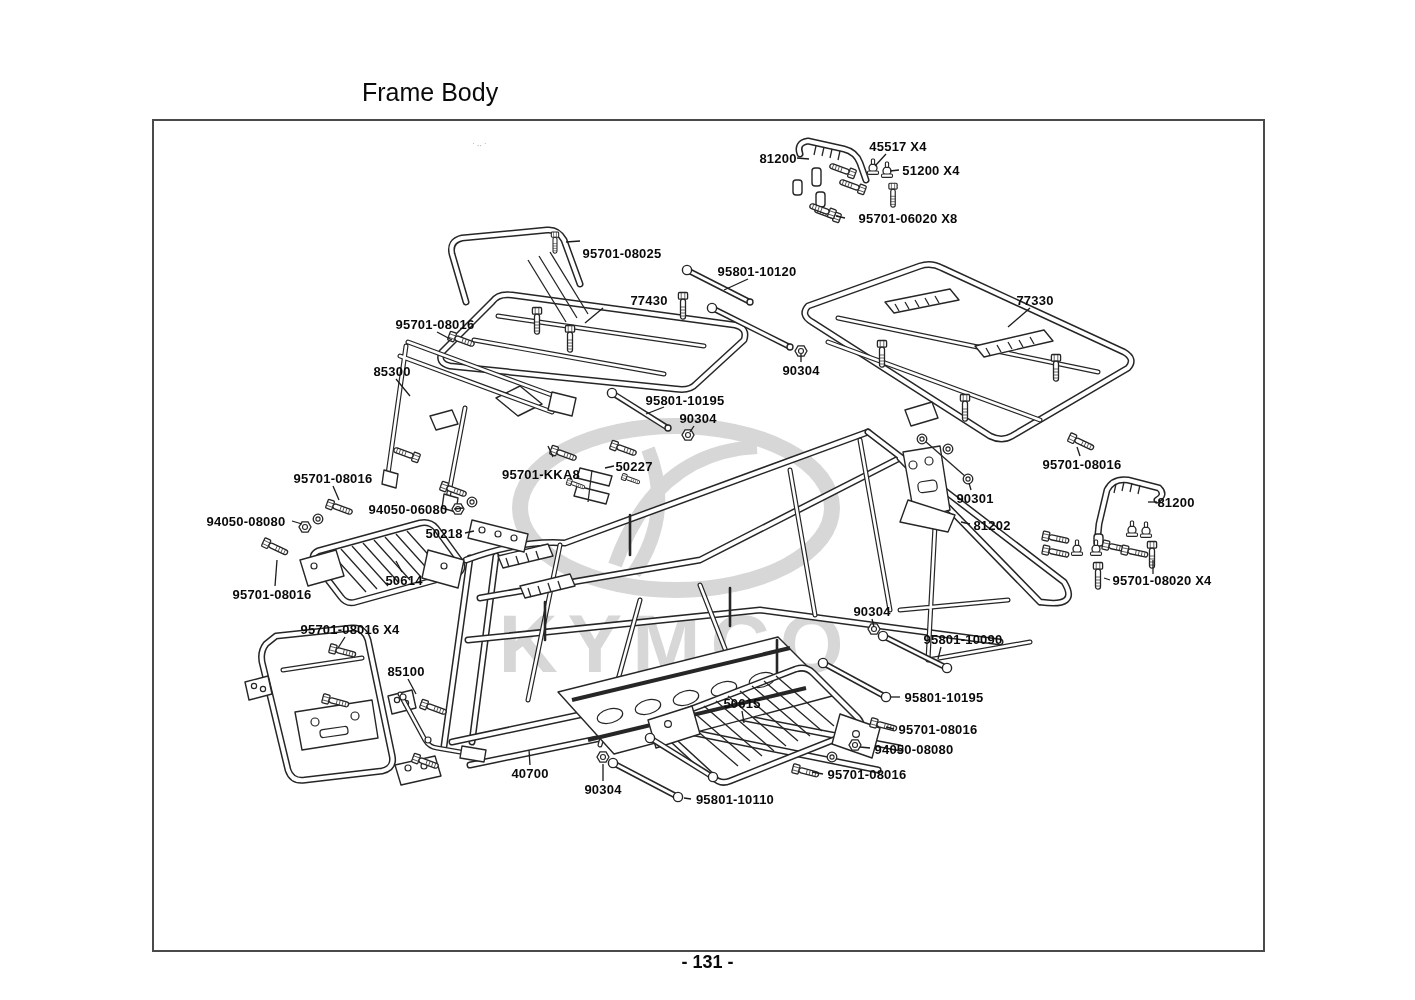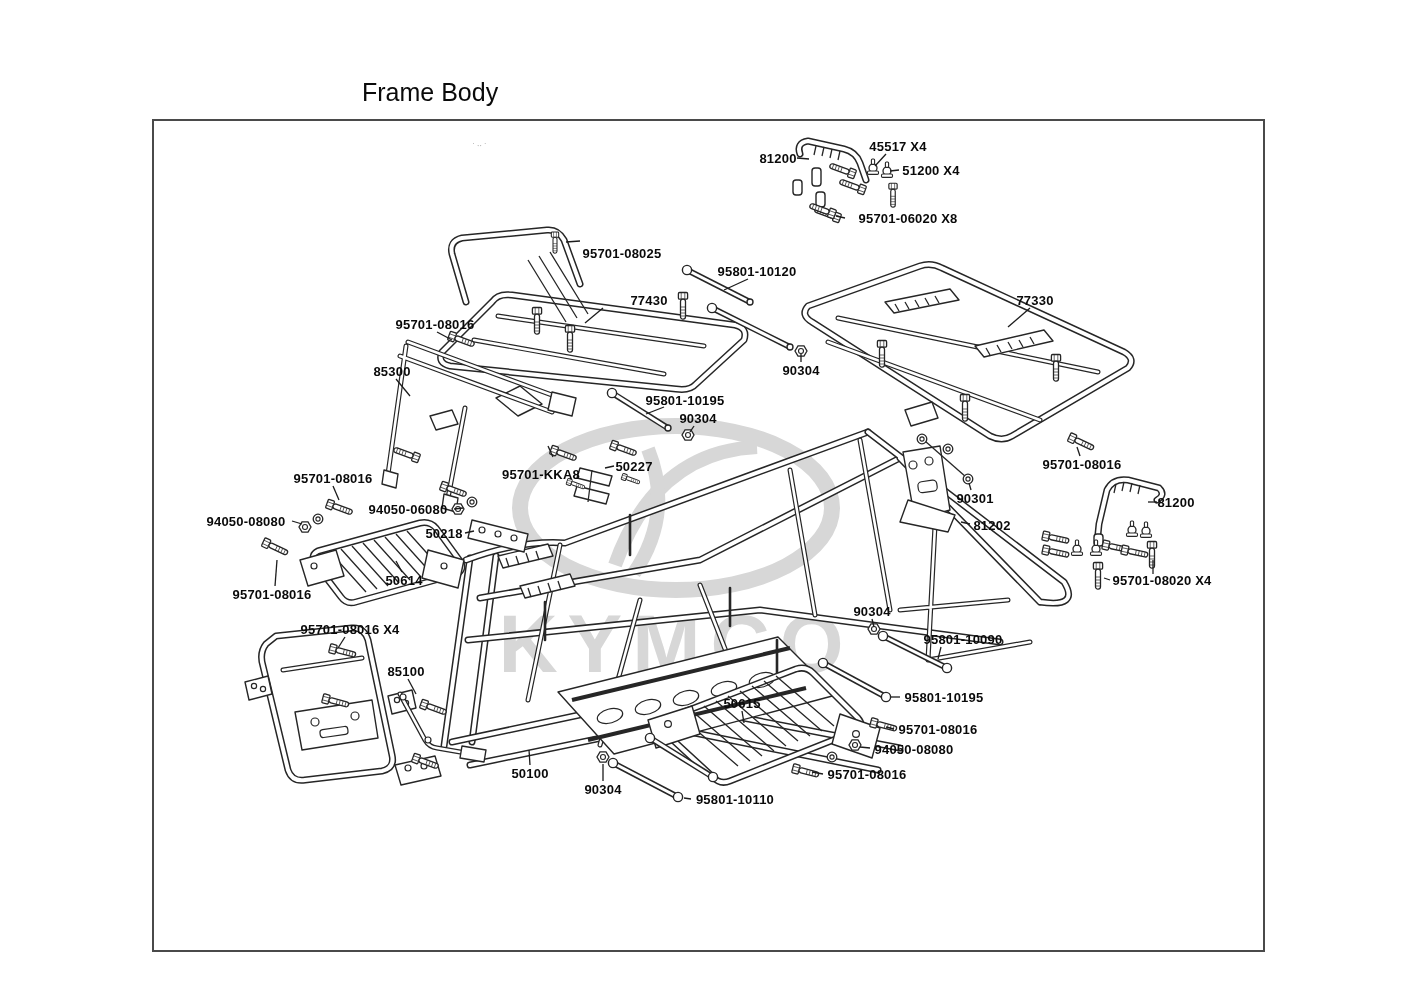--- a/index.html
+++ b/index.html
@@ -396,25 +396,26 @@
       <div class="part-label" style="left: 444px; top: 533px;">50218</div>
       <div class="part-label" style="left: 404px; top: 580px;">50614</div>
       <div class="part-label" style="left: 272px; top: 594px;">95701-08016</div>
       <div class="part-label" style="left: 1082px; top: 464px;">95701-08016</div>
       <div class="part-label" style="left: 975px; top: 498px;">90301</div>
       <div class="part-label" style="left: 1176px; top: 502px;">81200</div>
       <div class="part-label" style="left: 992px; top: 525px;">81202</div>
       <div class="part-label" style="left: 1162px; top: 580px;">95701-08020 X4</div>
       <div class="part-label" style="left: 350px; top: 629px;">95701-08016 X4</div>
       <div class="part-label" style="left: 406px; top: 671px;">85100</div>
-      <div class="part-label" style="left: 530px; top: 773px;">50100</div>
+      <div class="part-label" style="left: 530px; top: 773px;">40700</div>
       <div class="part-label" style="left: 742px; top: 703px;">50615</div>
       <div class="part-label" style="left: 872px; top: 611px;">90304</div>
       <div class="part-label" style="left: 963px; top: 639px;">95801-10090</div>
       <div class="part-label" style="left: 944px; top: 697px;">95801-10195</div>
       <div class="part-label" style="left: 938px; top: 729px;">95701-08016</div>
       <div class="part-label" style="left: 914px; top: 749px;">94050-08080</div>
       <div class="part-label" style="left: 867px; top: 774px;">95701-08016</div>
       <div class="part-label" style="left: 603px; top: 789px;">90304</div>
       <div class="part-label" style="left: 735px; top: 799px;">95801-10110</div>
     </div>
 
+  <div class="page-number">- 131 -</div>
 </div>
 
 </body></html>

